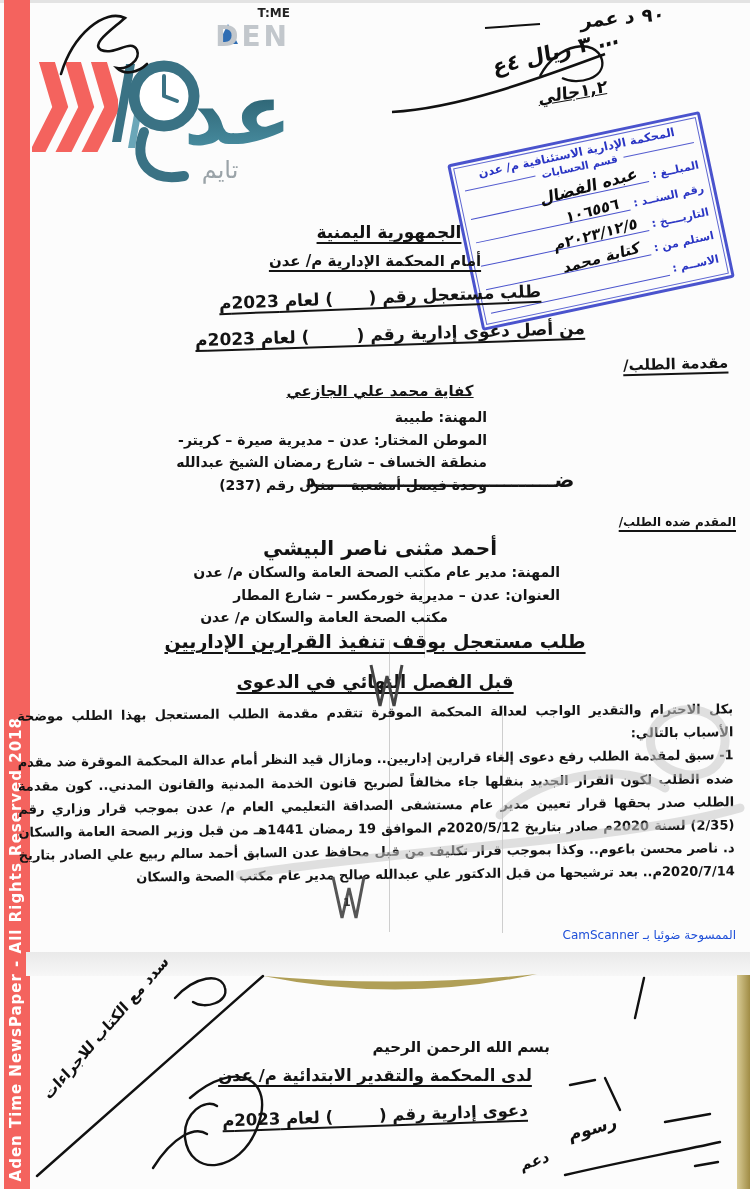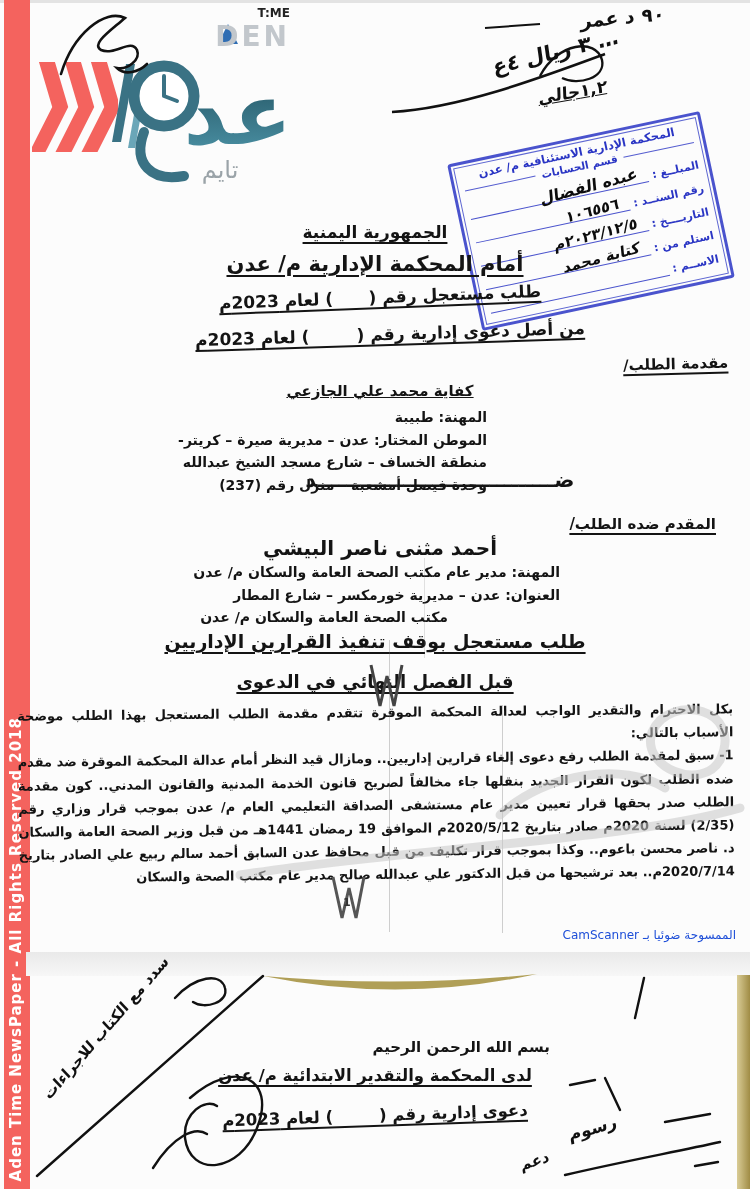--- a/index.html
+++ b/index.html
@@ -14,30 +14,30 @@
 
   
   .top-edge{left:0;top:0;width:750px;height:3px;background:#d9d9d9;opacity:.7;}
 
   
   .strip{left:4px;top:0;width:26px;height:1189px;background:#f4635e;}
   .strip span{position:absolute;left:3px;bottom:8px;writing-mode:vertical-rl;transform:rotate(180deg);
     color:#fff;font-weight:bold;font-size:15px;letter-spacing:1px;white-space:nowrap;}
 
   
-  .h-country{left:250px;top:222px;width:250px;font-size:17px;}
-  .h-court{left:210px;top:252px;width:330px;font-size:21px;}
+  .h-country{left:264px;top:222px;width:250px;font-size:17px;}
+  .h-court{left:210px;top:252px;width:330px;font-size:15px;}
   .h-request{left:190px;top:287px;width:380px;font-size:17px;transform:rotate(-2.2deg);}
   .h-case{left:180px;top:324px;width:420px;font-size:17px;transform:rotate(-1.8deg);}
 
   .lbl-applicant{right:22px;top:355px;font-size:15px;transform:rotate(-1.5deg);}
   .applicant-name{left:240px;top:382px;width:280px;font-size:15px;text-decoration:underline;}
   .applicant-lines{right:263px;top:406px;font-size:14px;line-height:22.5px;font-weight:bold;}
   .versus{left:270px;top:468px;width:340px;font-size:21px;letter-spacing:1px;}
-  .lbl-respondent{right:34px;top:515px;font-size:15px;}
+  .lbl-respondent{right:14px;top:515px;font-size:12px;}
   .respondent-name{left:240px;top:536px;width:280px;font-size:20px;}
   .respondent-lines{right:190px;top:561px;font-size:14px;line-height:22.5px;font-weight:bold;}
   .respondent-lines .indent1{margin-right:112px;}
   .headline-main{left:140px;top:630px;width:470px;font-size:19px;}
   .headline-sub{left:190px;top:671px;width:370px;font-size:18px;}
 
   .bodytext{left:18px;top:701px;width:716px;font-size:13px;font-weight:bold;line-height:23.2px;
     text-align:justify;transform:rotate(-.6deg);}
   .bodytext p{margin:0;}
 
@@ -179,21 +179,21 @@
   <div class="abs ar b ul center h-country">الجمهورية اليمنية</div>
   <div class="abs ar b ul center h-court">أمام المحكمة الإدارية م/ عدن</div>
   <div class="abs ar b ul center h-request">طلب مستعجل رقم (&nbsp;&nbsp;&nbsp;&nbsp;&nbsp;&nbsp;) لعام 2023م</div>
   <div class="abs ar b ul center h-case">من أصل دعوى إدارية رقم (&nbsp;&nbsp;&nbsp;&nbsp;&nbsp;&nbsp;&nbsp;&nbsp;) لعام 2023م</div>
 
   <div class="abs ar b ul lbl-applicant">مقدمة الطلب/</div>
   <div class="abs ar b center applicant-name">كفاية محمد علي الجازعي</div>
   <div class="abs ar right applicant-lines">
     <div>المهنة: طبيبة</div>
     <div>الموطن المختار: عدن – مديرية صيرة – كريتر-</div>
-    <div>منطقة الخساف – شارع مسجد الشيخ عبدالله</div>
+    <div>منطقة الخساف – شارع رمضان الشيخ عبدالله</div>
     <div>وحدة فيصل أمشعبة – منزل رقم (237)</div>
   </div>
 
   <div class="abs ar b center versus">ضـــــــــــــــــــــــــــــــــد</div>
 
   <div class="abs ar b ul lbl-respondent">المقدم ضده الطلب/</div>
   <div class="abs ar b center respondent-name">أحمد مثنى ناصر البيشي</div>
   <div class="abs ar b ul center headline-main">طلب مستعجل بوقف تنفيذ القرارين الإداريين</div>
 
   <div class="abs ar right respondent-lines">

